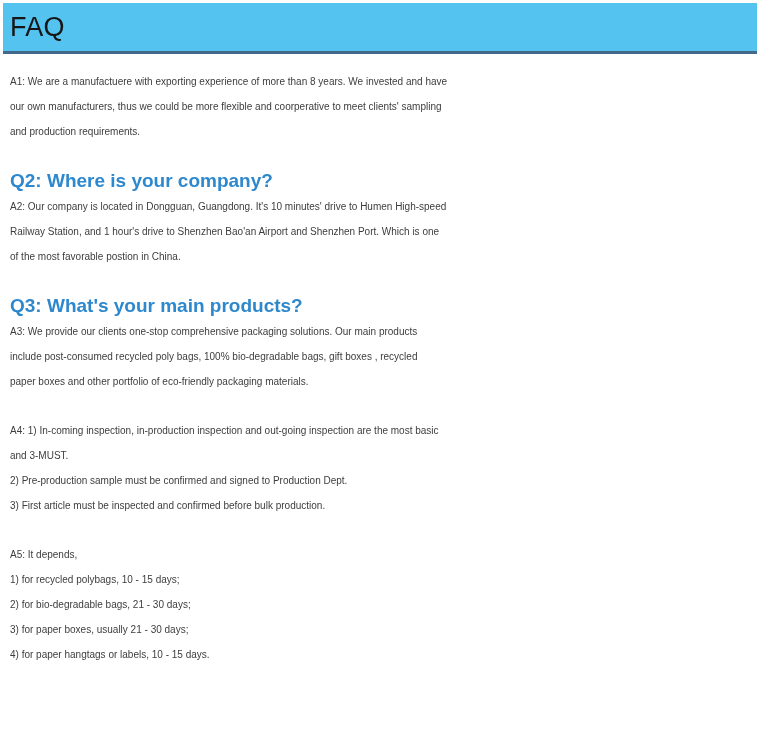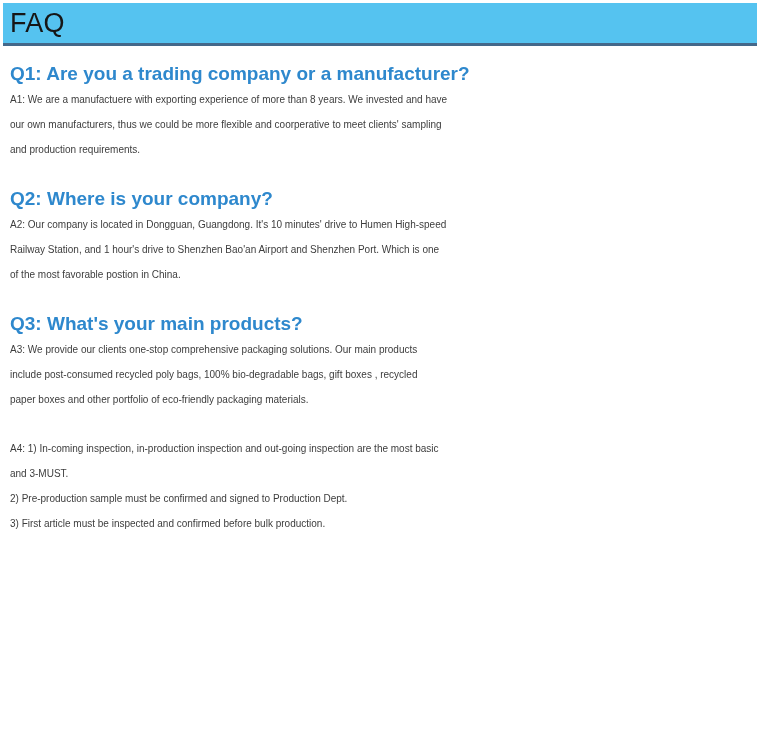--- a/index.html
+++ b/index.html
@@ -5,21 +5,21 @@
   * { box-sizing: border-box; }
   html, body {
     margin: 0; padding: 0;
     width: 765px; height: 748px;
     background: #ffffff;
     font-family: "Liberation Sans", "DejaVu Sans", sans-serif;
     overflow: hidden;
   }
   .banner {
     margin: 3px 8px 0 3px;
-    height: 43px;
+    height: 51px;
     background: var(--banner-bg, #55C3F0);
     border-bottom: 3px solid var(--banner-border, #44688A);
     display: flex;
     align-items: center;
     padding-left: 7px;
   }
   .banner-title {
     font-size: 27px;
     font-weight: 400;
     color: #161616;
@@ -49,21 +49,20 @@
 </head>
 <body>
 
 <div class="banner">
   <span class="banner-title">FAQ</span>
 </div>
 
 <div class="content">
 
   <div class="faq-section first">
-    <h2 class="question">Q1: Are you a trading company or a manufacturer?</h2>
     <p class="answer">A1: We are a manufactuere with exporting experience of more than 8 years. We invested and have
 our own manufacturers, thus we could be more flexible and coorperative to meet clients' sampling
 and production requirements.</p>
   </div>
 
   <div class="faq-section">
     <h2 class="question">Q2: Where is your company?</h2>
     <p class="answer">A2: Our company is located in Dongguan, Guangdong. It's 10 minutes' drive to Humen High-speed
 Railway Station, and 1 hour's drive to Shenzhen Bao'an Airport and Shenzhen Port. Which is one
 of the most favorable postion in China.</p>
@@ -77,15 +76,20 @@
   </div>
 
   <div class="faq-section">
     <p class="answer">A4: 1) In-coming inspection, in-production inspection and out-going inspection are the most basic
 and 3-MUST.
 2) Pre-production sample must be confirmed and signed to Production Dept.
 3) First article must be inspected and confirmed before bulk production.</p>
   </div>
 
   <div class="faq-section">
+    <p class="answer">A5: It depends,
+1) for recycled polybags, 10 - 15 days;
+2) for bio-degradable bags, 21 - 30 days;
+3) for paper boxes, usually 21 - 30 days;
+4) for paper hangtags or labels, 10 - 15 days.</p>
   </div>
 
 </div>
 
 </body></html>

